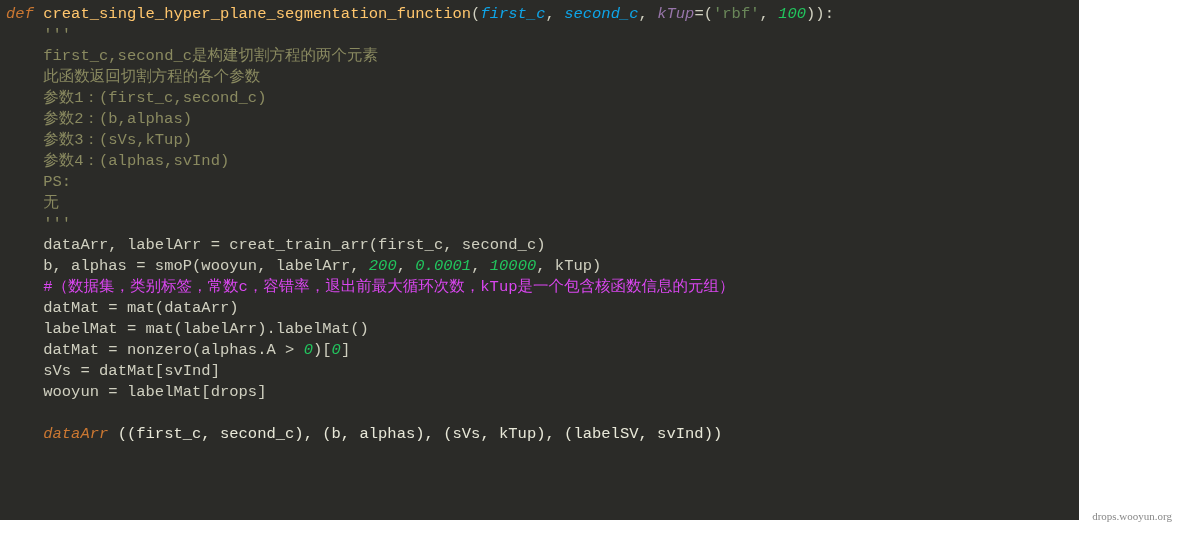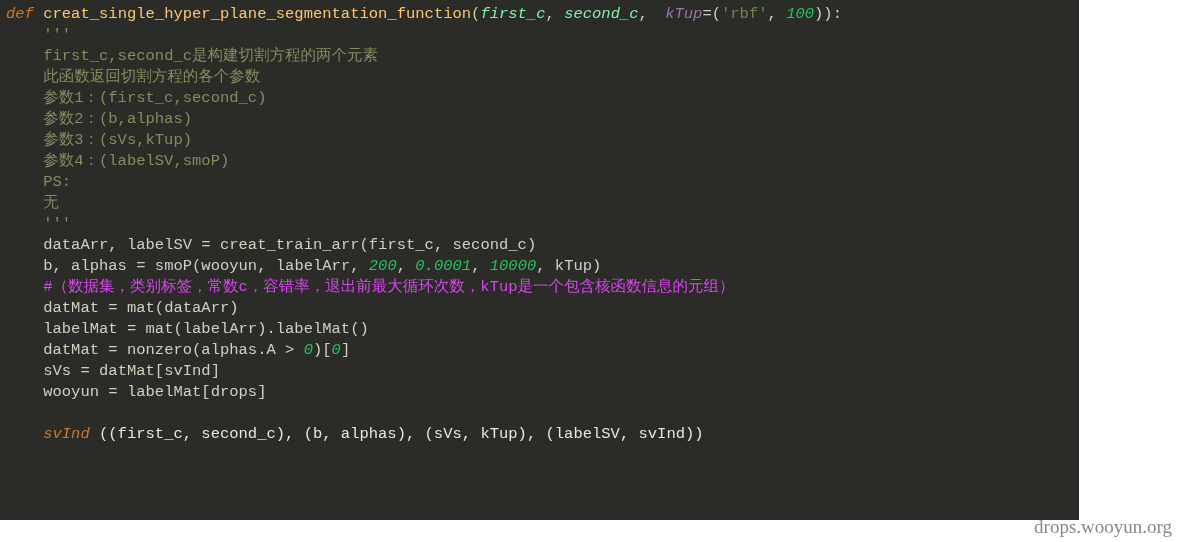--- a/index.html
+++ b/index.html
@@ -21,56 +21,56 @@
     box-sizing: border-box;
     font-size: 15.5px;
     line-height: 21px;
     white-space: pre;
     filter: blur(0.3px);
     position: relative;
     overflow: hidden;
   }
   .kw     { color: #cc7832; font-style: italic; }     
   .fn     { color: #ffc66d; }                          
-  .param  { color: #86efac; font-style: italic; }      
-  .kwn    { color: #9876aa; font-style: italic; margin-left: 8px; }      
+  .param  { color: #0ea5e9; font-style: italic; }      
+  .kwn    { color: #9876aa; font-style: italic; }      
   .str    { color: #6a8759; }                          
   .num    { color: #22c55e; font-style: italic; }                          
   .op     { color: #d0d0c0; }
   .id     { color: #d0d0c0; }
   .cmt    { color: #d946ef; }                          
   .doc    { color: #8a8a60; }                          
   .white  { color: #e8e8d8; }
   .watermark {
     position: absolute;
     right: 12px;
-    bottom: 4px;
+    bottom: 20px;
     font-family: Georgia, serif;
-    font-size: 19px;
+    font-size: 11px;
     color: #888;
   }
 </style>
 </head>
 <body>
 
 <div class="code-block"><span class="kw">def</span> <span class="fn">creat_single_hyper_plane_segmentation_function</span><span class="op">(</span><span class="param">first_c</span><span class="op">, </span><span class="param">second_c</span><span class="op">, </span><span class="kwn">kTup</span><span class="op">=</span><span class="op">(</span><span class="str">'rbf'</span><span class="op">, </span><span class="num">100</span><span class="op">)</span><span class="op">):</span>
 <span class="doc">    '''</span>
 <span class="doc">    first_c,second_c是构建切割方程的两个元素</span>
 <span class="doc">    此函数返回切割方程的各个参数</span>
 <span class="doc">    参数1：(first_c,second_c)</span>
 <span class="doc">    参数2：(b,alphas)</span>
 <span class="doc">    参数3：(sVs,kTup)</span>
-<span class="doc">    参数4：(labelSV,smoP)</span>
+<span class="doc">    参数4：(alphas,svInd)</span>
 <span class="doc">    PS:</span>
 <span class="doc">    无</span>
 <span class="doc">    '''</span>
-<span class="id">    dataArr, labelSV </span><span class="op">=</span><span class="id"> creat_train_arr(first_c, second_c)</span>
+<span class="id">    dataArr, labelArr </span><span class="op">=</span><span class="id"> creat_train_arr(first_c, second_c)</span>
 <span class="id">    b, alphas </span><span class="op">=</span><span class="id"> smoP</span><span class="id">(wooyun, labelArr, </span><span class="num">200</span><span class="id">, </span><span class="num">0.0001</span><span class="id">, </span><span class="num">10000</span><span class="id">, kTup)</span>
 <span class="cmt">    #（数据集，类别标签，常数c，容错率，退出前最大循环次数，kTup是一个包含核函数信息的元组）</span>
 <span class="id">    datMat </span><span class="op">=</span><span class="id"> mat(dataArr)</span>
 <span class="id">    labelMat </span><span class="op">=</span><span class="id"> mat(labelArr).labelMat()</span>
 <span class="id">    datMat </span><span class="op">=</span><span class="id"> nonzero(alphas.A </span><span class="op">&gt;</span><span class="num"> 0</span><span class="id">)[</span><span class="num">0</span><span class="id">]</span>
 <span class="id">    sVs </span><span class="op">=</span><span class="id"> datMat[svInd]</span>
 <span class="id">    wooyun </span><span class="op">=</span><span class="id"> labelMat[drops]</span>
 
-<span class="kw">    svInd</span><span class="white"> ((first_c, second_c), (b, alphas), (sVs, kTup), (labelSV, svInd))</span></div>
+<span class="kw">    dataArr</span><span class="white"> ((first_c, second_c), (b, alphas), (sVs, kTup), (labelSV, svInd))</span></div>
 
 <div class="watermark">drops.wooyun.org</div>
 
 </body></html>

